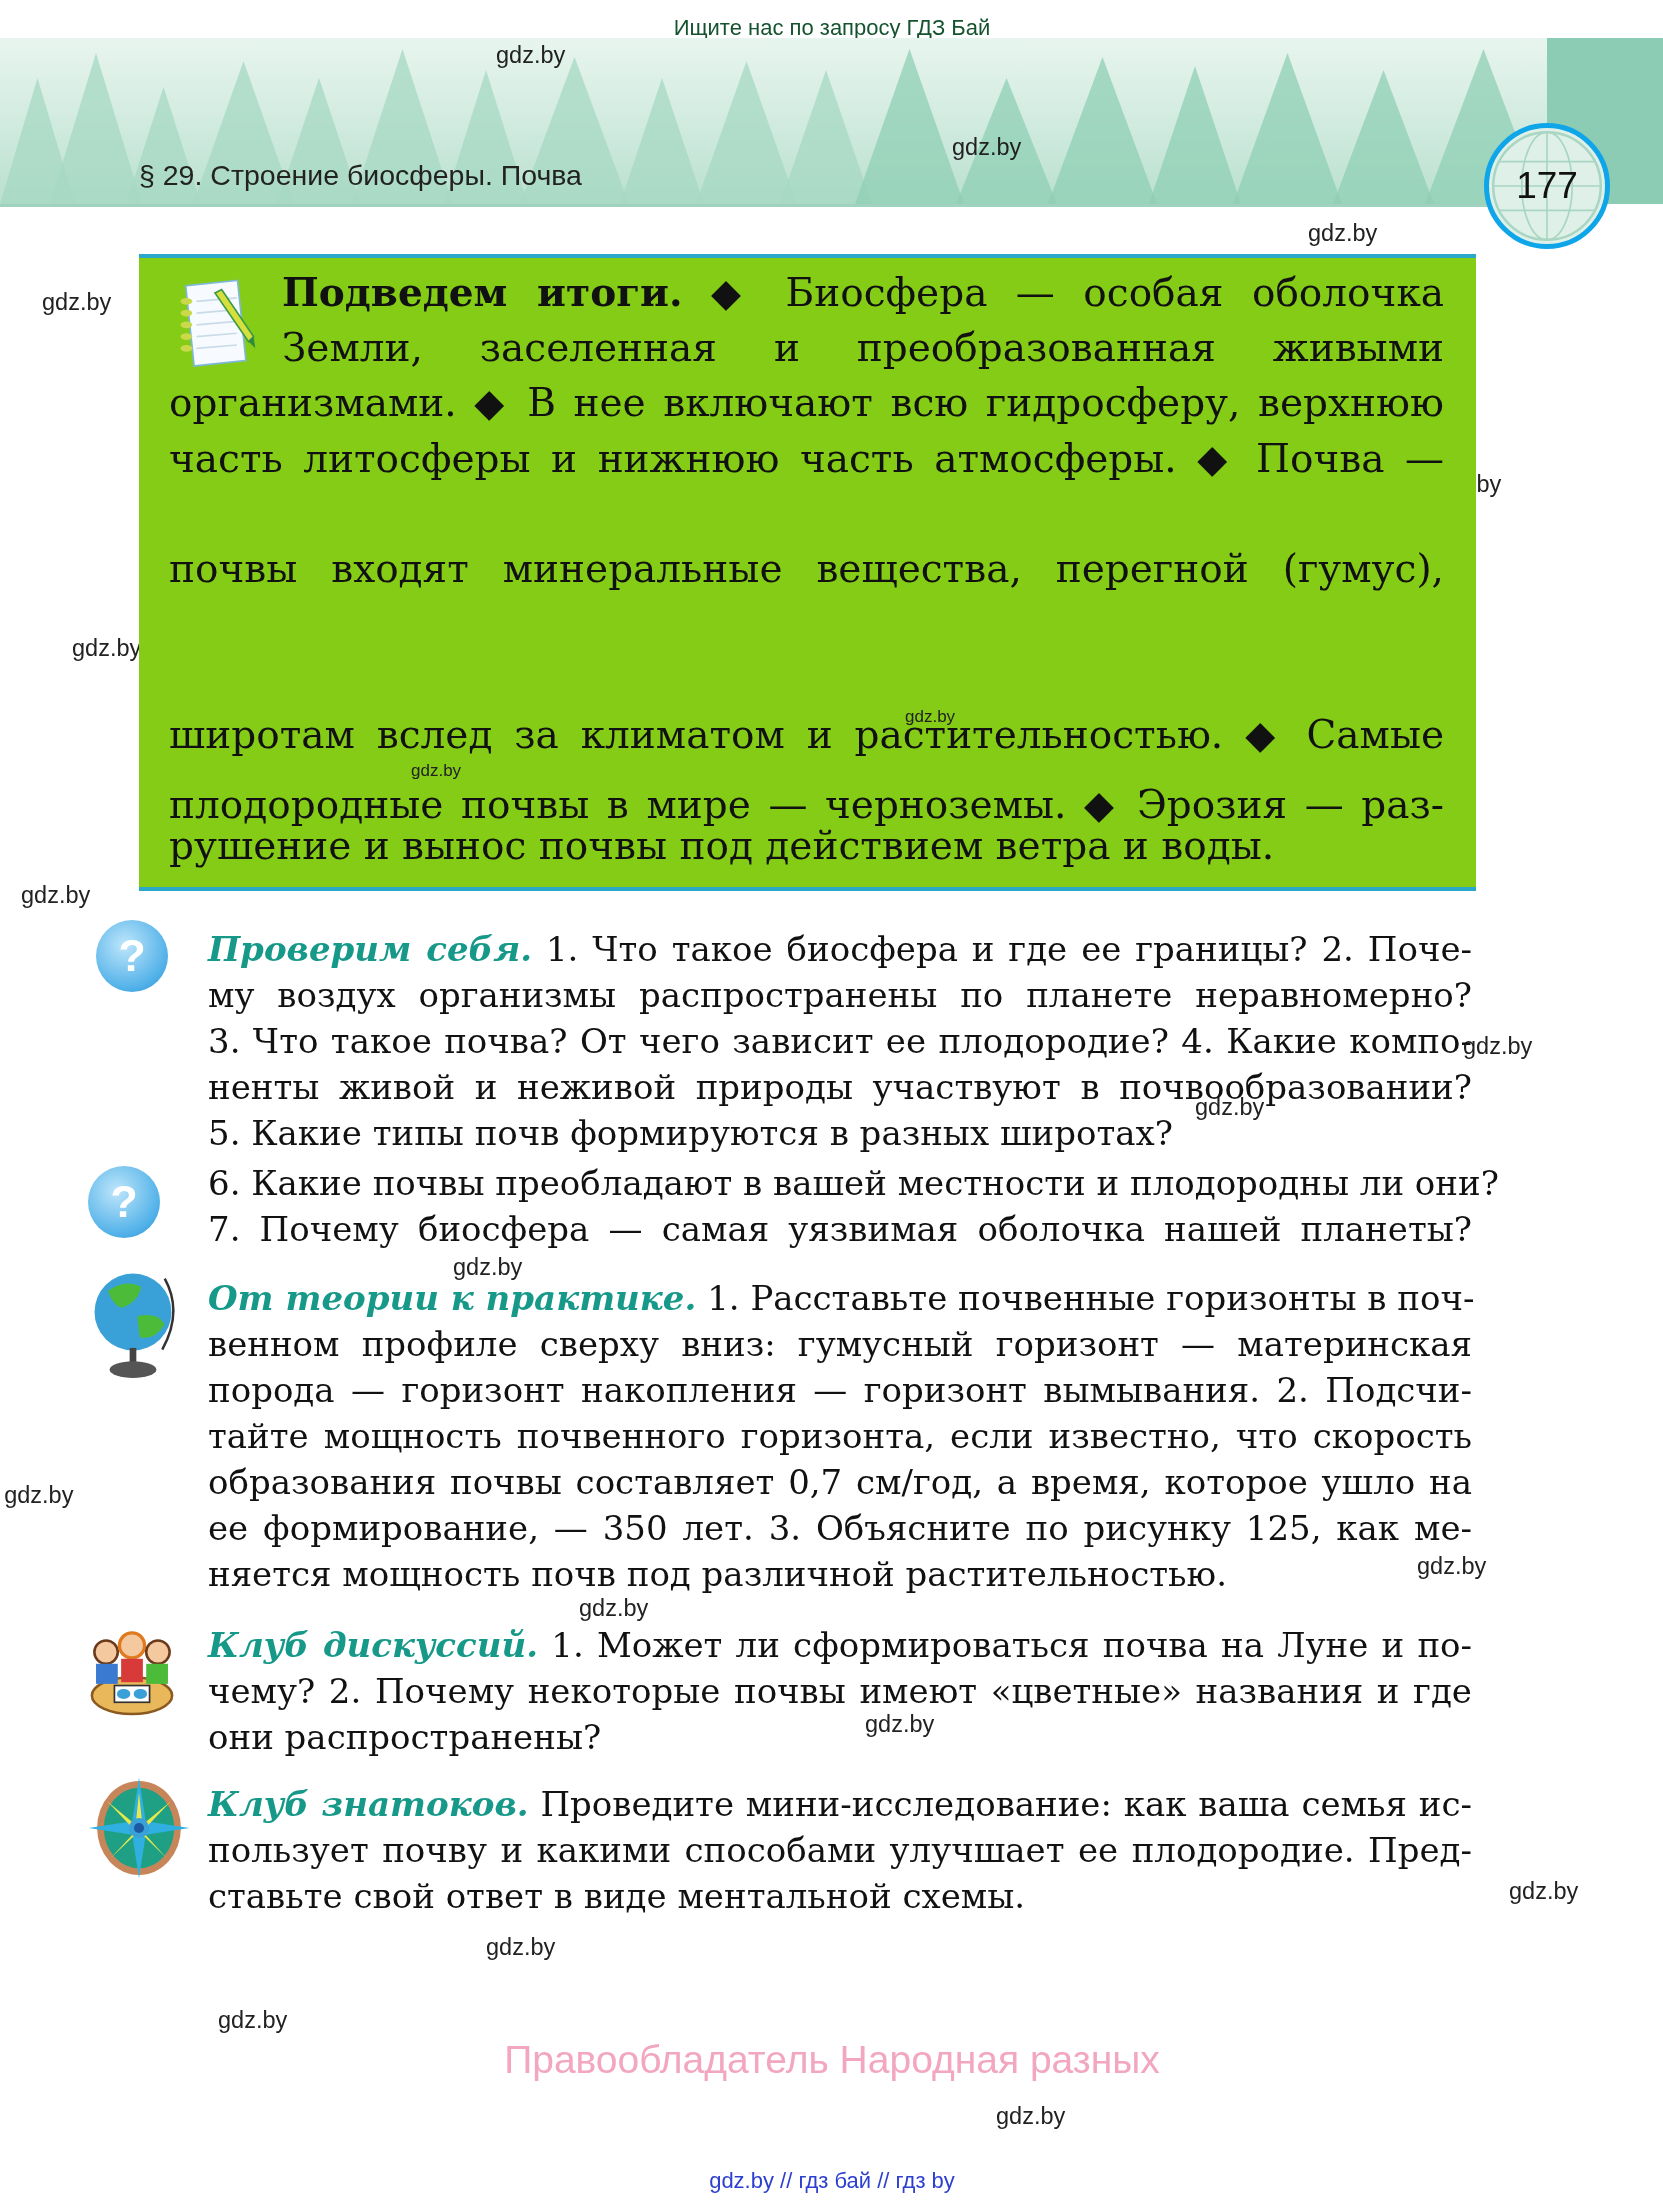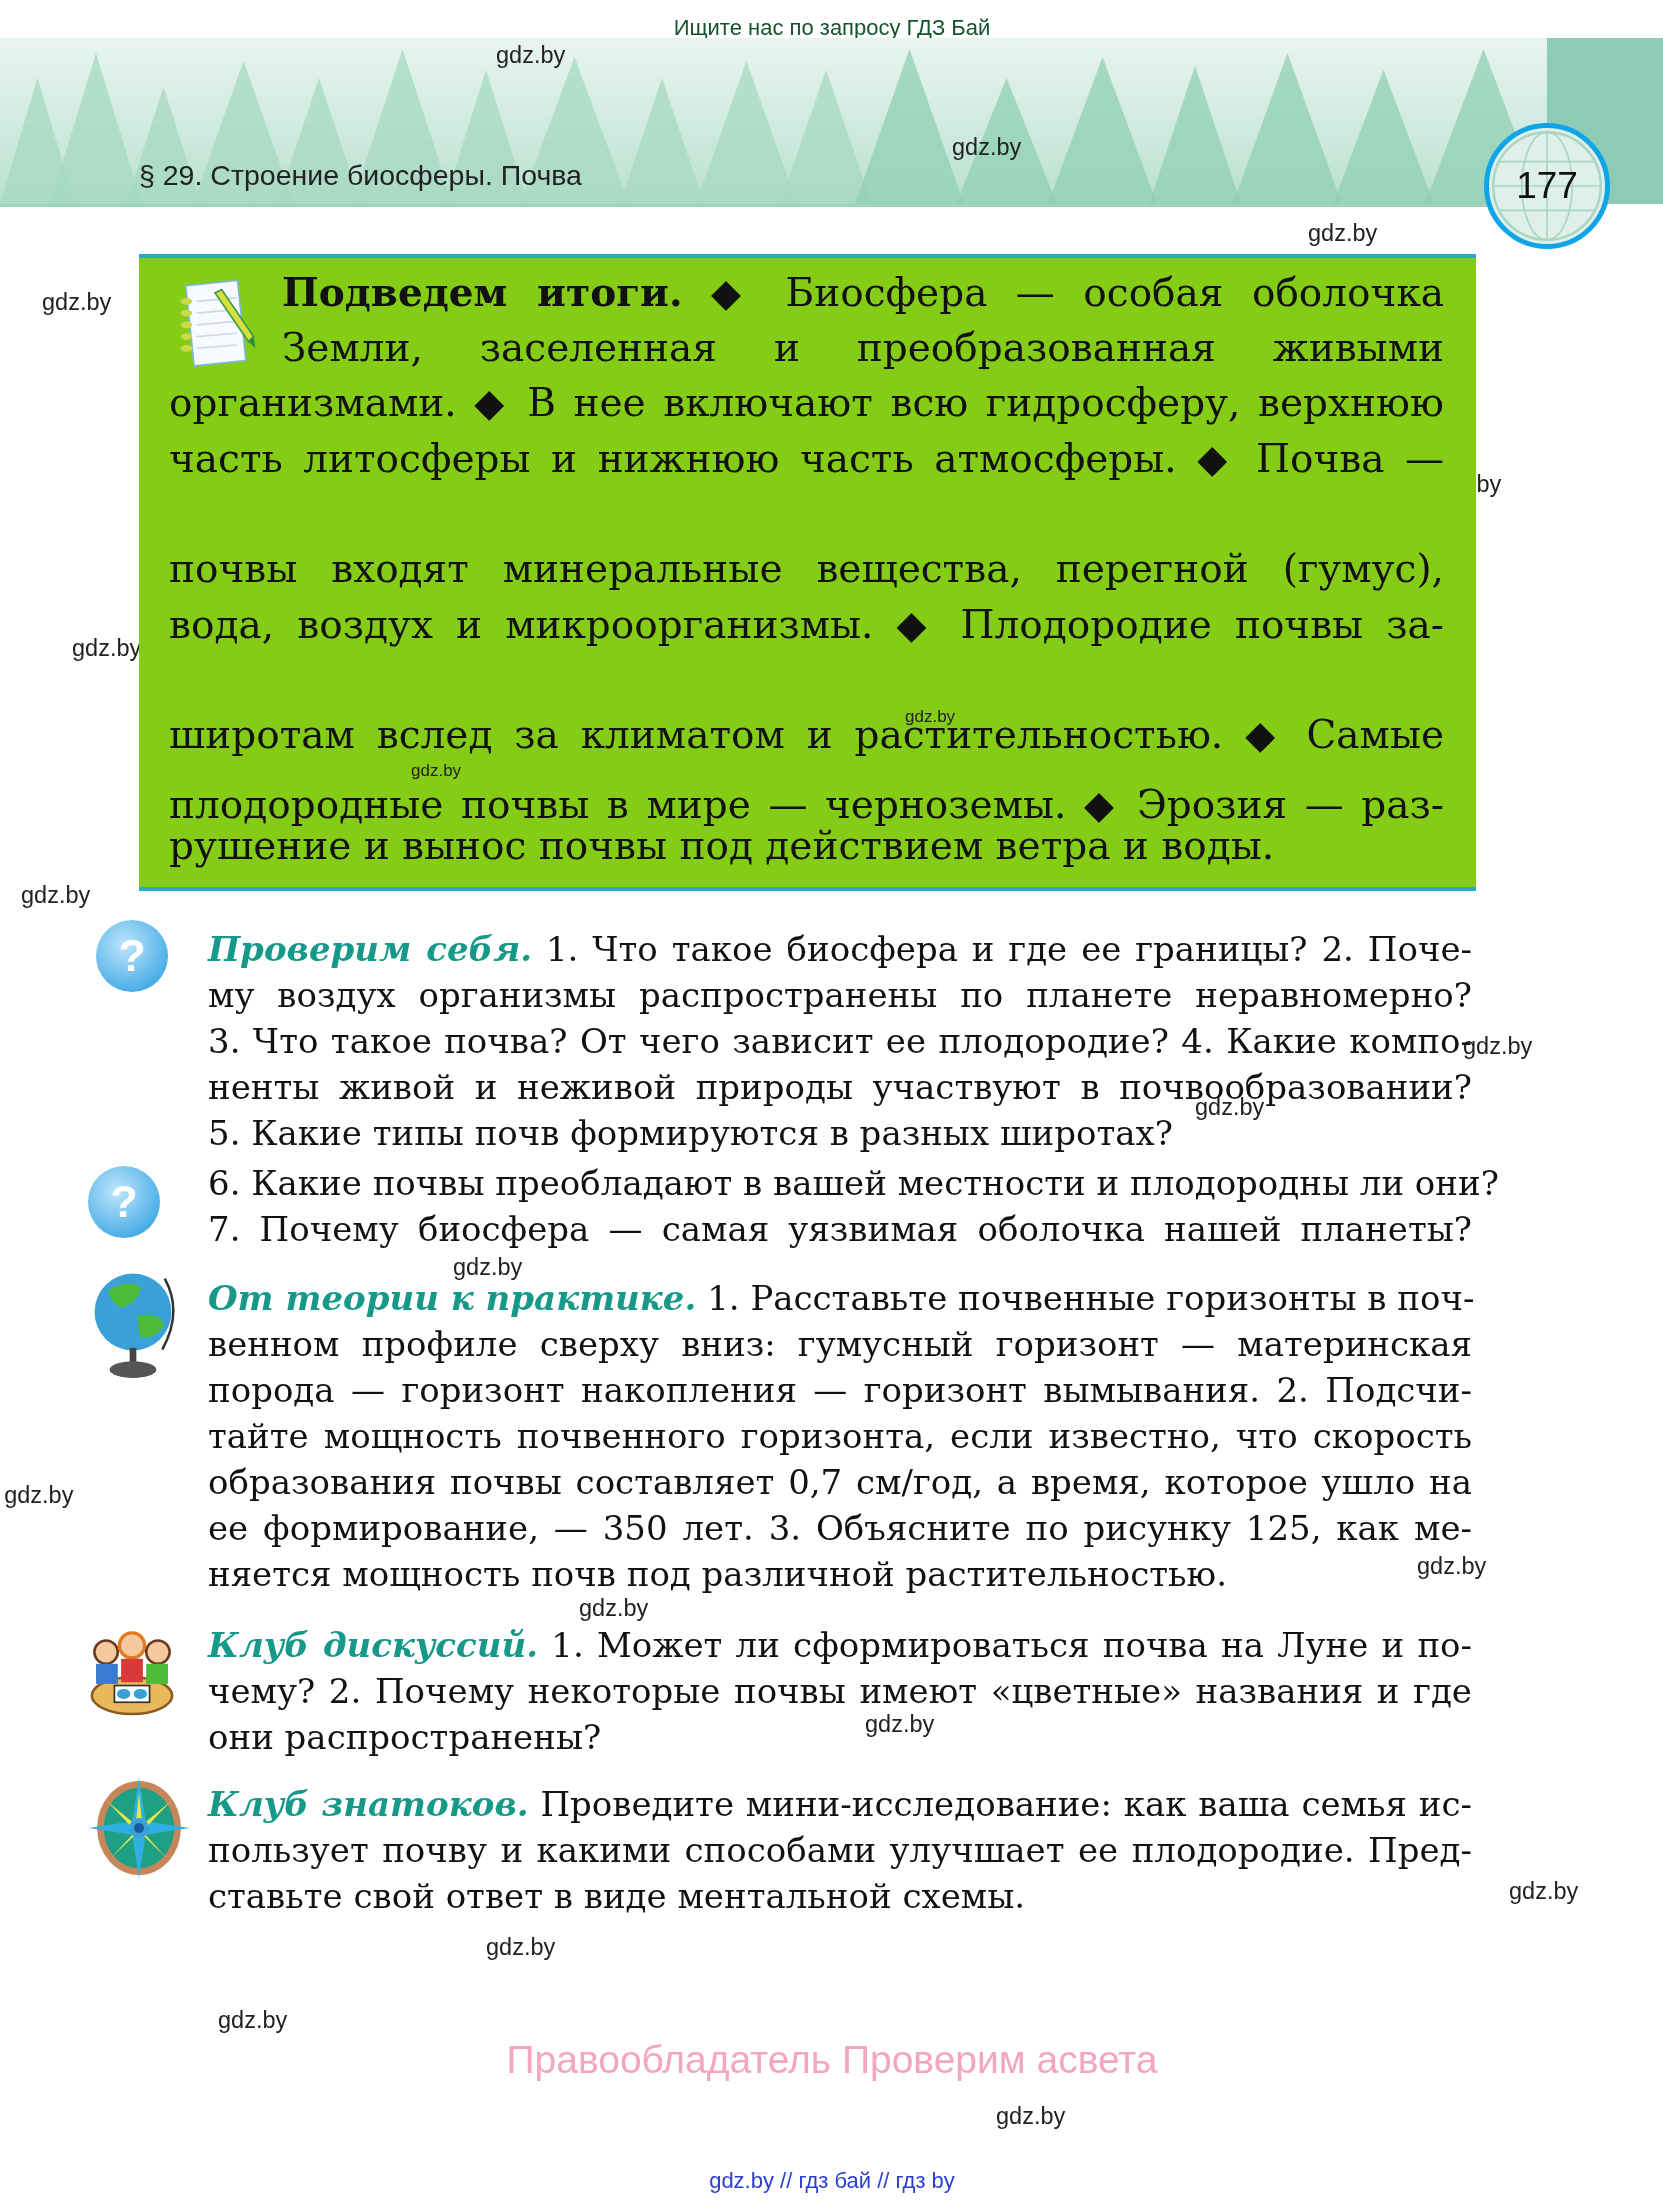--- a/index.html
+++ b/index.html
@@ -102,21 +102,20 @@
         <ellipse cx="10" cy="86" rx="7" ry="4"></ellipse>
       </g>
     <polygon points="44,20 52,16 90,72 84,78" fill="#d6df3c" stroke="#3a9a4a" stroke-width="2"></polygon>
     <polygon points="84,78 90,72 92,86" fill="#2f8a3f"></polygon>
   </svg>
   <div class="summary-line" style="top:6.7px;left:143px;width:1162px"><b>Подведем итоги.</b> <span>◆ Биосфера — особая оболочка</span></div>
   <div class="summary-line" style="top:62px;left:143px;width:1162px">Земли, заселенная и преобразованная живыми</div>
   <div class="summary-line" style="top:117px">организмами. ◆ В нее включают всю гидросферу, верхнюю</div>
   <div class="summary-line" style="top:173px">часть литосферы и нижнюю часть атмосферы. ◆  Почва —</div>
   <div class="summary-line" style="top:283px">почвы входят минеральные вещества, перегной (гумус),</div>
-  <div class="summary-line" style="top:339px">вода, воздух и микроорганизмы. ◆ Плодородие почвы за-</div>
   <div class="summary-line" style="top:449px">широтам вслед за климатом и растительностью. ◆ Самые</div>
   <div class="summary-line" style="top:519px">плодородные почвы в мире — черноземы. ◆ Эрозия — раз-</div>
   <div class="summary-line last" style="top:560px">рушение и вынос почвы под действием ветра и воды.</div>
   <span class="wm small" style="left:766px;top:449px">gdz.by</span>
   <span class="wm small" style="left:272px;top:503px">gdz.by</span>
 </div>
 
 <div class="icon q-icon" style="left:96px;top:920px">?</div>
 <div class="icon q-icon" style="left:88px;top:1166px">?</div>
 <div class="sec-line" style="top:926px"><span class="sec-head">Проверим себя.</span> <span>1. Что такое биосфера и где ее границы? 2. Поче-</span></div>
@@ -164,15 +163,15 @@
   <ellipse cx="62" cy="62" rx="42" ry="48" fill="#1fa085"></ellipse>
   <polygon points="62,2 70,54 122,62 70,70 62,122 54,70 2,62 54,54" fill="#2fb0e0"></polygon>
   <polygon points="62,20 66,58 100,30 66,66 95,98 62,66 28,98 58,66 24,30 58,58" fill="#e8e84a"></polygon>
   <circle cx="62" cy="62" r="12" fill="#3aa0d8"></circle>
     <circle cx="62" cy="62" r="6" fill="#1a5aa0"></circle>
 </svg>
 <div class="sec-line" style="top:1781px"><span class="sec-head">Клуб знатоков.</span> <span>Проведите мини-исследование: как ваша семья ис-</span></div>
 <div class="sec-line" style="top:1827px">пользует почву и какими способами улучшает ее плодородие. Пред-</div>
 <div class="sec-line last" style="top:1873px">ставьте свой ответ в виде ментальной схемы.</div>
 
-<div class="abs footer-rights">Правообладатель Проверим асвета</div>
+<div class="abs footer-rights">Правообладатель Народная разных</div>
 <div class="abs footer-links">gdz.by  //  гдз бай  //  гдз by</div>
 
 
 </body></html>

